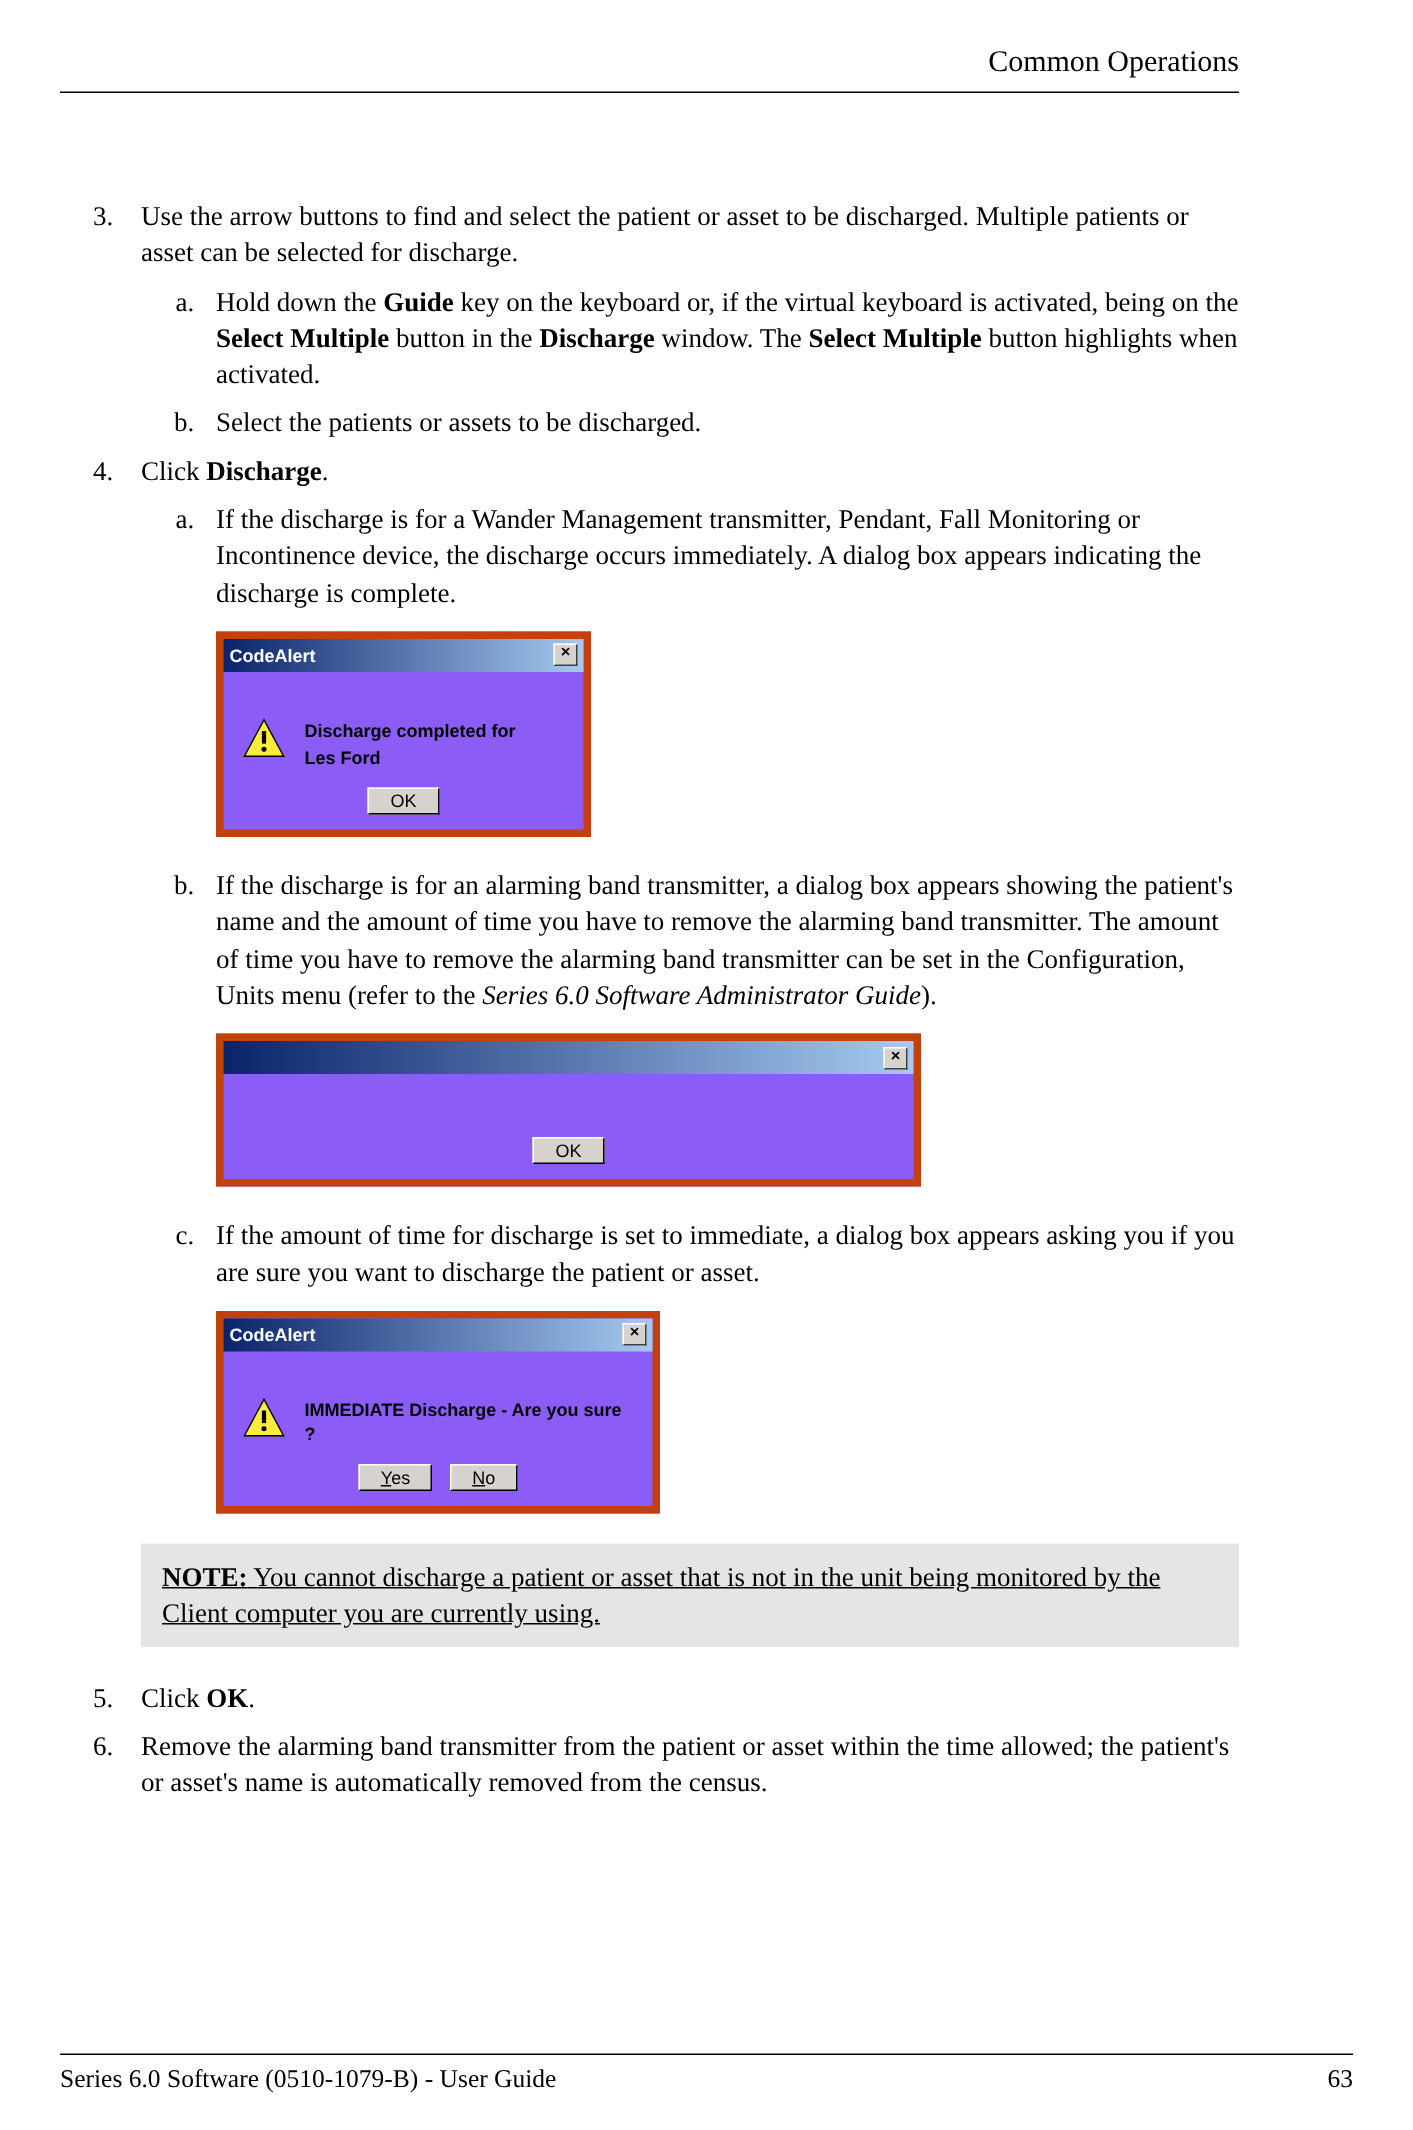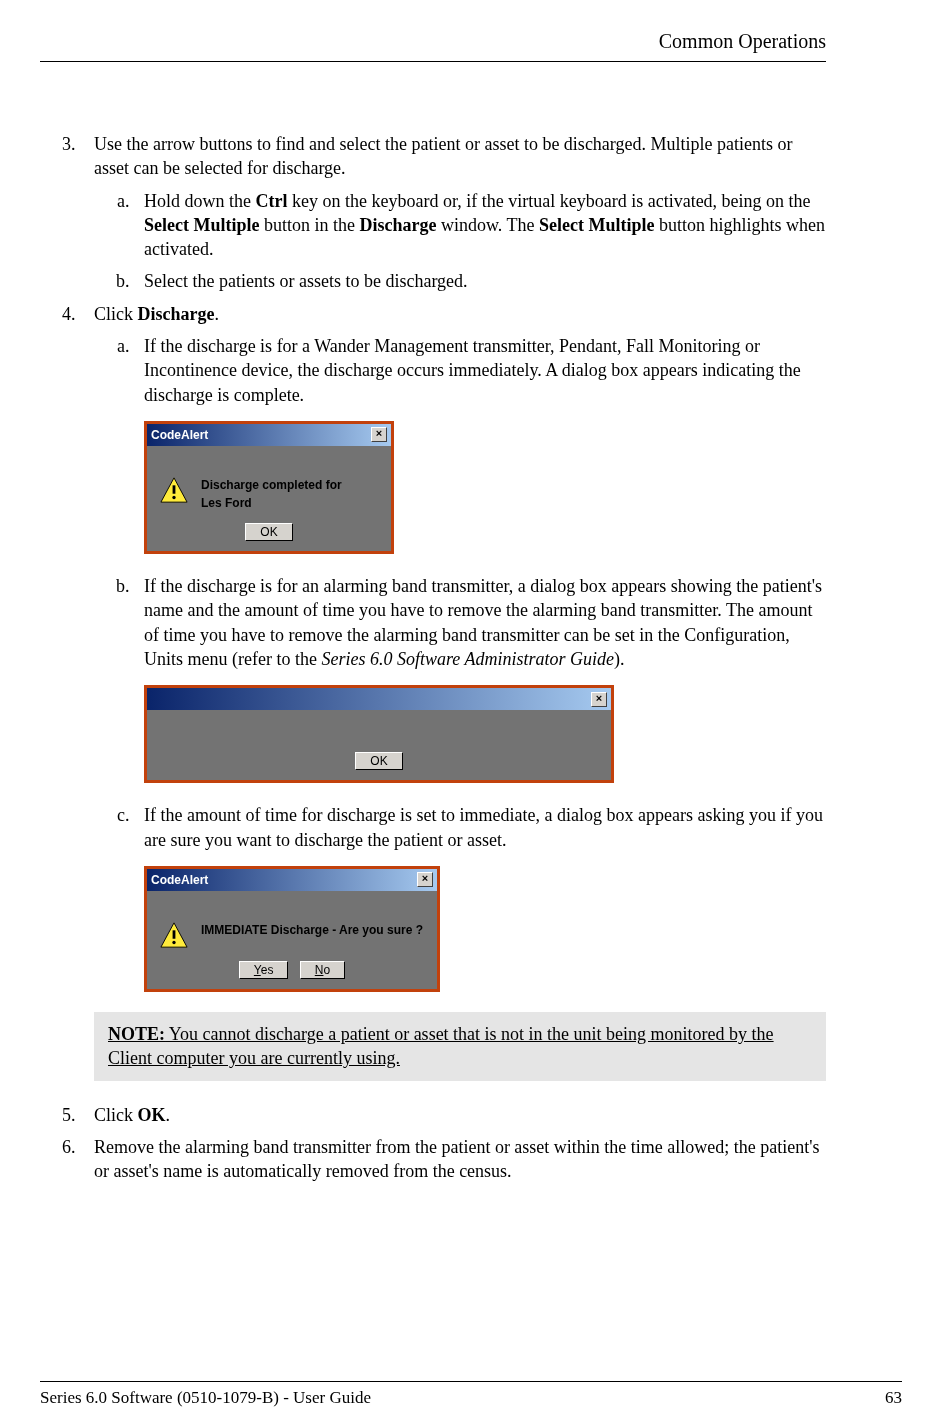--- a/index.html
+++ b/index.html
@@ -47,22 +47,22 @@
     line-height: 1.35;
   }
   .bold { font-weight: bold; }
   .italic { font-style: italic; }
 
   
   .dialog-container {
     margin: 14px 0 20px 0;
   }
   .dialog {
-    border: 3px solid #c2410c;
-    background: #737373;
+    border: 5px solid #c2410c;
+    background: #8b5cf6;
     font-family: Tahoma, Arial, sans-serif;
     font-size: 12px;
     box-sizing: border-box;
     position: relative;
   }
   .titlebar {
     background: linear-gradient(to right, #0a246a, #a6caf0);
     color: #fff;
     font-weight: bold;
     padding: 2px 4px;
@@ -129,42 +129,42 @@
     background: #e5e5e5;
     padding: 10px 14px;
     margin: 18px 0 22px 0;
     line-height: 1.35;
     text-decoration: underline;
   }
   .note-blk .nb { font-weight: bold; font-variant: small-caps; }
 
   .footer {
     position: absolute;
-    bottom: 12px;
+    bottom: 24px;
     left: 40px;
     right: 40px;
     border-top: 1px solid #000;
     padding-top: 6px;
     display: flex;
     justify-content: space-between;
     font-size: 17px;
   }
 </style>
 </head>
 <body>
 
 <div class="page">
   <div class="header">Common Operations</div>
 
   <ol class="main-list" start="3">
     <li>
       <span>Use the arrow buttons to find and select the patient or asset to be discharged. Multiple patients or asset can be selected for discharge.</span>
       <ol class="sub-list">
         <li>
-          <span>Hold down the </span><span class="bold">Ctrl</span><span> key on the keyboard or, if the virtual keyboard is activated, being on the </span><span class="bold">Select Multiple</span><span> button in the </span><span class="bold">Discharge</span><span> window. The </span><span class="bold">Select Multiple</span><span> button highlights when activated.</span>
+          <span>Hold down the </span><span class="bold">Guide</span><span> key on the keyboard or, if the virtual keyboard is activated, being on the </span><span class="bold">Select Multiple</span><span> button in the </span><span class="bold">Discharge</span><span> window. The </span><span class="bold">Select Multiple</span><span> button highlights when activated.</span>
         </li>
         <li>Select the patients or assets to be discharged.</li>
       </ol>
     </li>
 
     <li>
       <span>Click </span><span class="bold">Discharge</span><span>.</span>
       <ol class="sub-list">
         <li>
           <span>If the discharge is for a Wander Management transmitter, Pendant, Fall Monitoring or Incontinence device, the discharge occurs immediately. A dialog box appears indicating the discharge is complete.</span>

